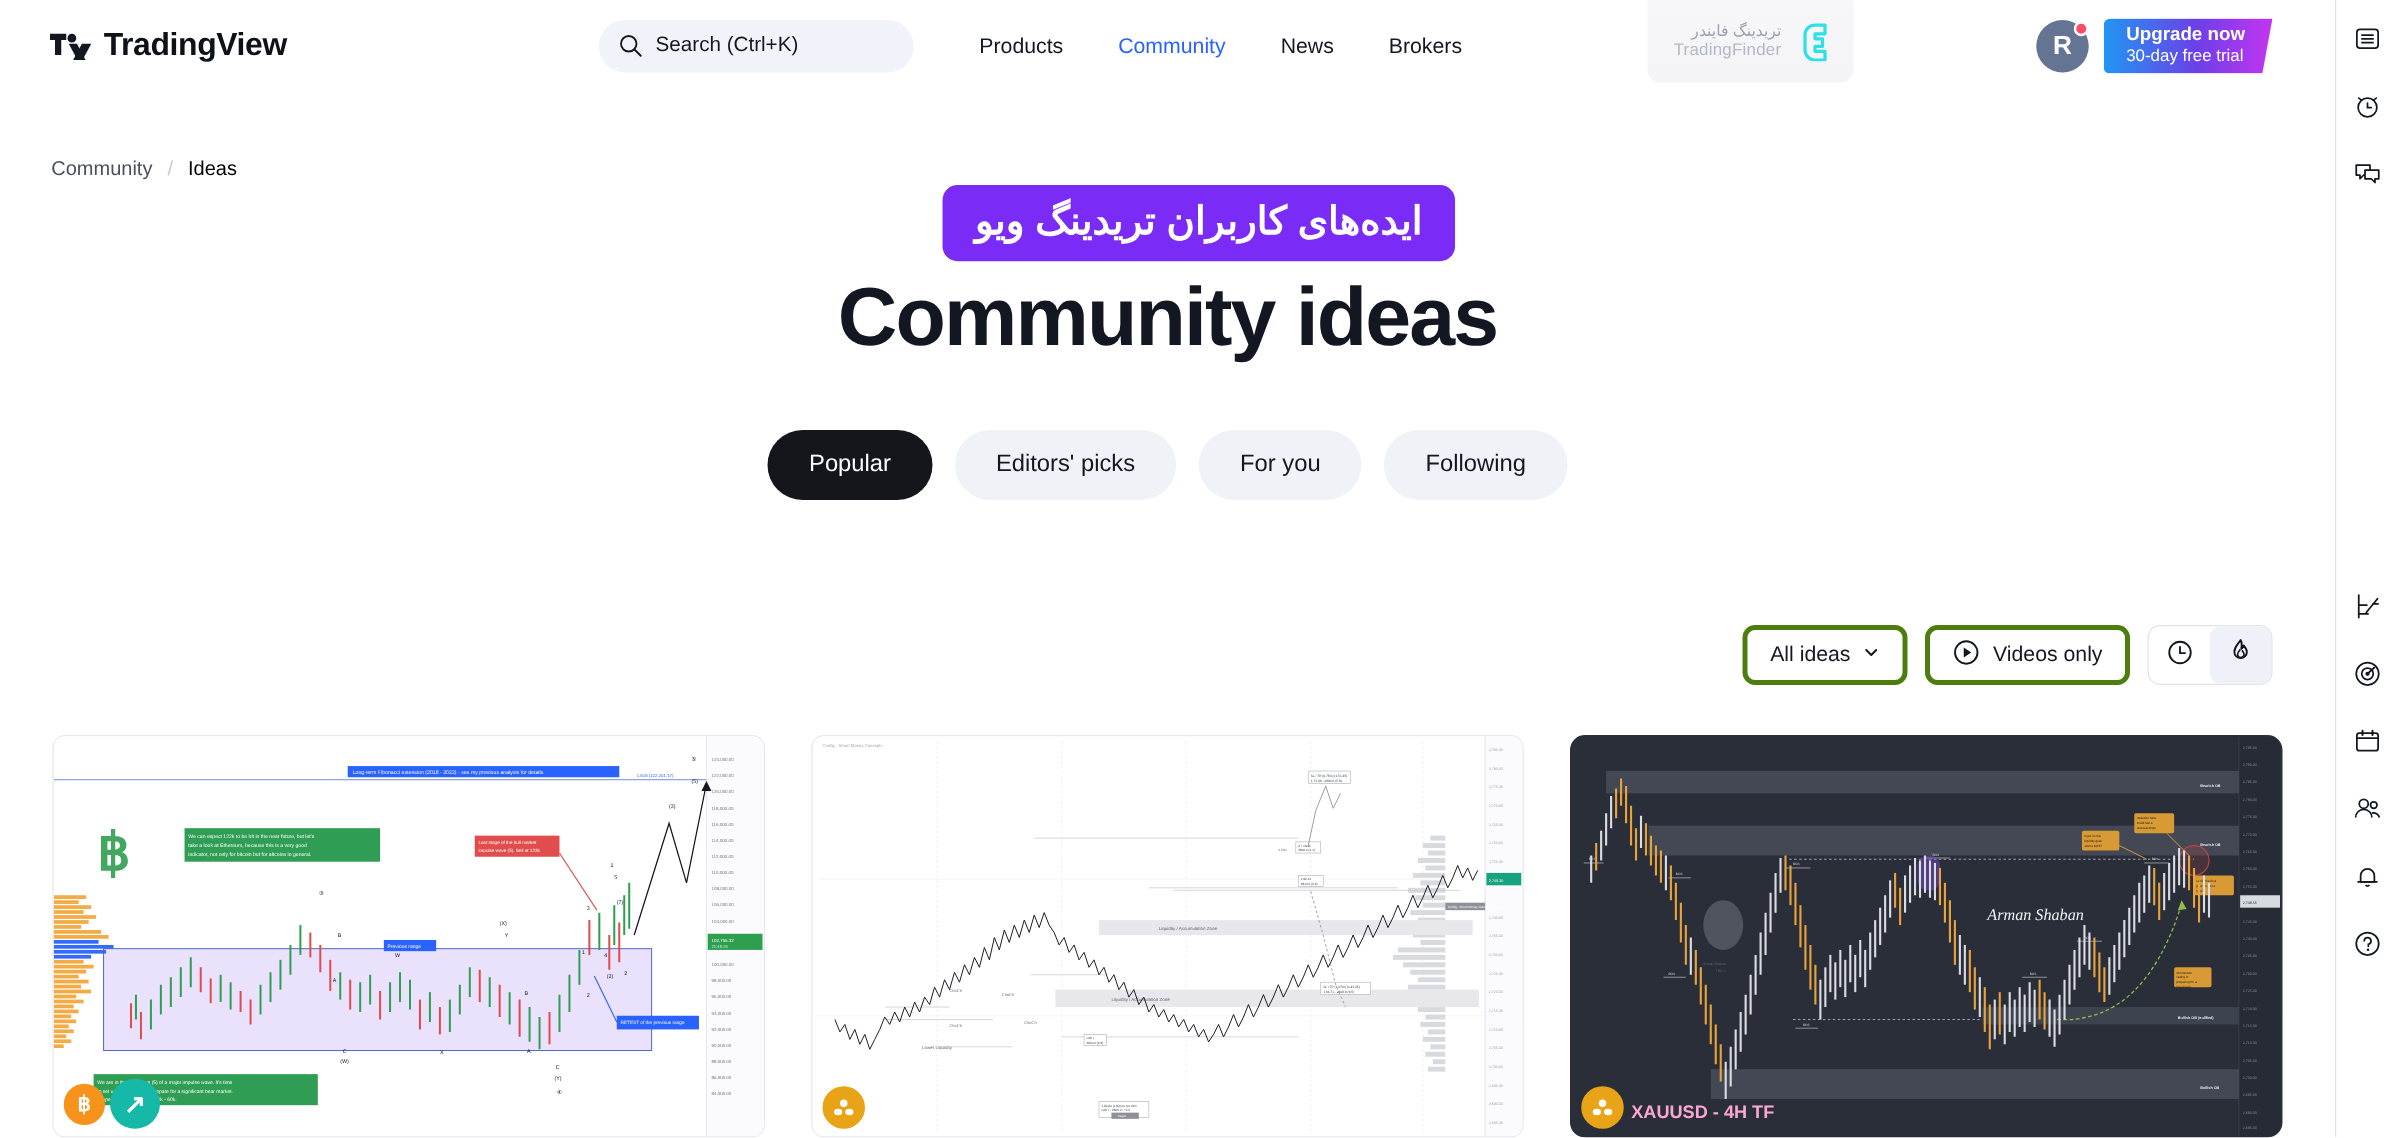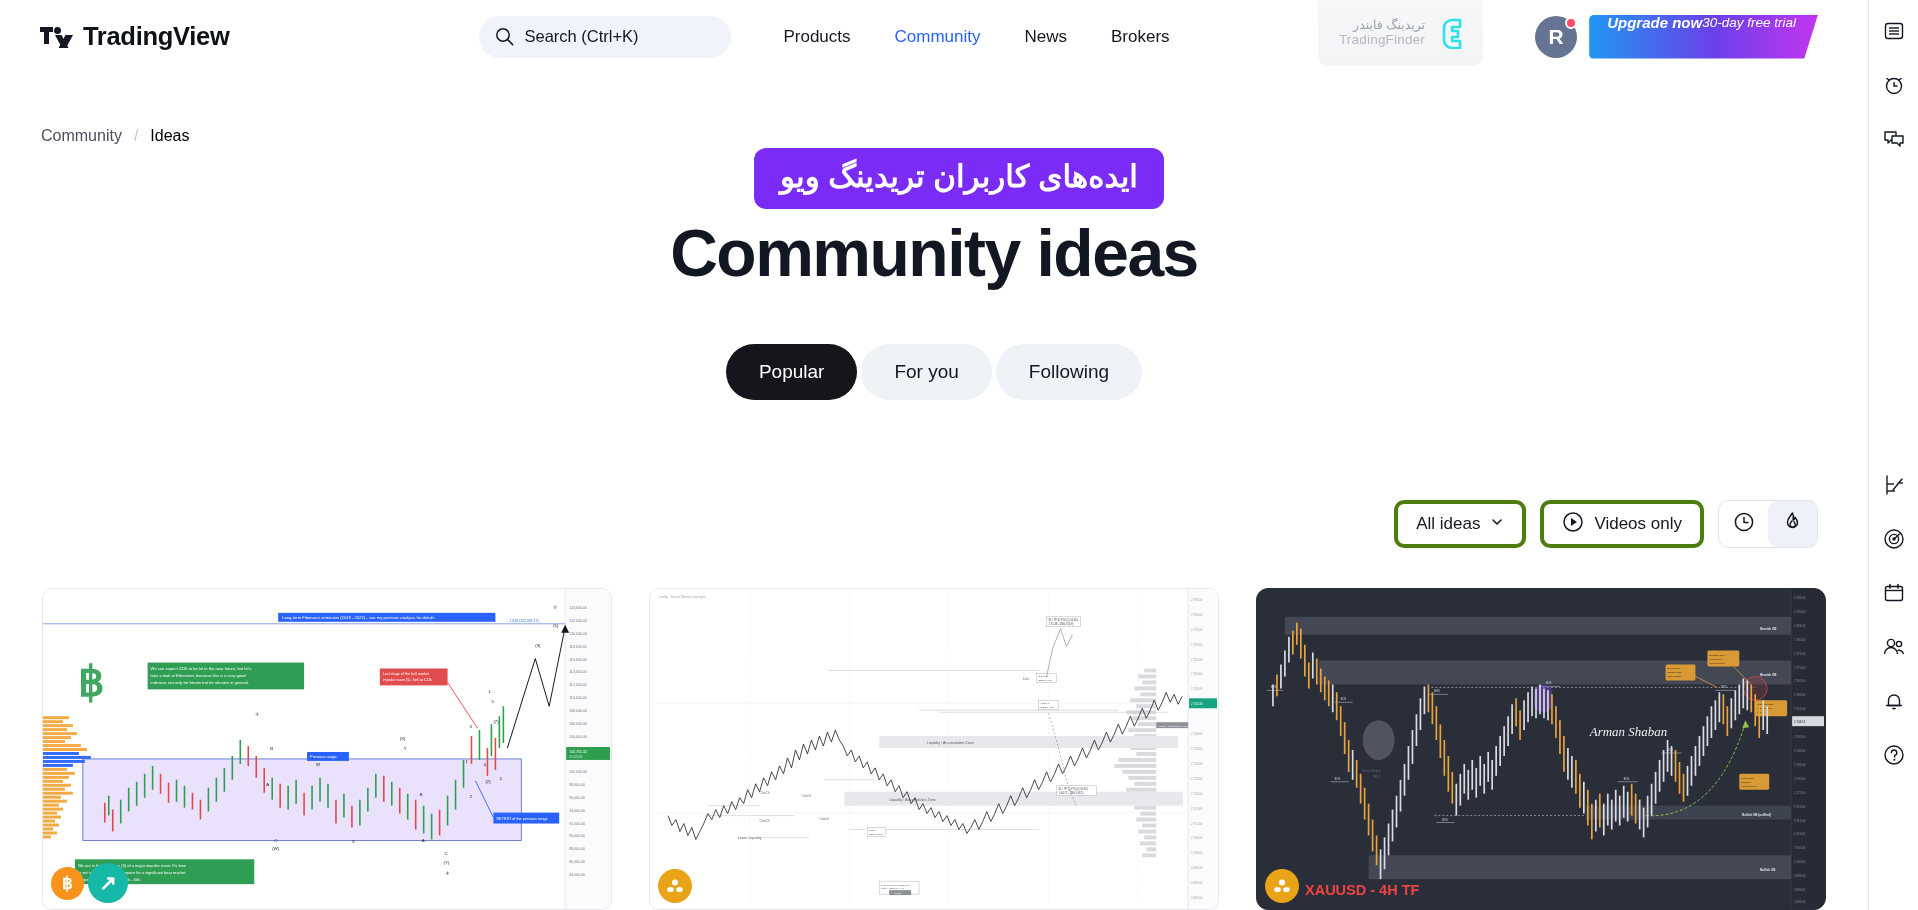--- a/index.html
+++ b/index.html
@@ -57,24 +57,23 @@
     display: flex; align-items: center; justify-content: center;
     position: relative; cursor: pointer;
   }
   .avatar .dot {
     position: absolute; top: 1px; right: 0px; width: 12px; height: 12px;
     border-radius: 50%; background: #ff4a68; border: 2px solid #fff;
   }
   .upgrade-btn {
     height: 44px; padding: 0 22px 0 18px; cursor: pointer;
     background: linear-gradient(90deg,#2196f3 0%, #6b40e8 55%, #c335f0 100%);
-    color: #fff; display: flex; flex-direction: row; 
+    color: #fff; display: flex; flex-direction: column; justify-content: center;
     clip-path: polygon(0 0, 100% 0, 94% 100%, 0 100%);
     border-radius: 5px 0 0 5px;
-    font-style: italic;
   }
   .upgrade-title { font-size: 15px; font-weight: 700; line-height: 1.12; }
   .upgrade-sub { font-size: 13.5px; line-height: 1.2; }
 
   
   .rail {
     position: absolute; top: 0; right: 0; width: 50px; height: 910px;
     border-left: 1px solid #e0e3eb; background: #fff; z-index: 40;
   }
   .rail-btn {
@@ -101,21 +100,21 @@
   }
   .page-title {
     position: absolute; left: 0; right: 50px; top: 215px;
     text-align: center; font-size: 66px; font-weight: 700;
     color: #131722; letter-spacing: -1.5px;
   }
 
   
   .pills {
     position: absolute; left: 0; right: 50px; top: 344px;
-    display: flex; justify-content: center; gap: 4px;
+    display: flex; justify-content: center; gap: 18px;
   }
   .pill {
     height: 56px; padding: 0 33px; border-radius: 28px;
     display: flex; align-items: center; justify-content: center;
     font-size: 19px; color: #131722; background: #eff2f7; cursor: pointer;
   }
   .pill.active { background: #14161c; color: #fff; }
 
   
   .toolbar {
@@ -158,21 +157,21 @@
     width: 33px; height: 33px; border-radius: 50%;
     display: flex; align-items: center; justify-content: center;
     color: #fff; font-weight: 700; font-size: 17px;
   }
   .badge-btc { background: #f7931a; }
   .badge-teal { background: #16b8a8; width: 40px; height: 40px; font-size: 21px; }
   .badge-gold { background: #e8a317; width: 34px; height: 34px; }
 
   .card-symbol {
     position: absolute; left: 48px; bottom: 11px; z-index: 6;
-    color: #ef4444; font-size: 14.5px; font-weight: 600;
+    color: #f9a8d4; font-size: 14.5px; font-weight: 600;
   }
 </style>
 </head>
 <body>
 
 <div class="page">
 
   <div class="header">
     <div class="logo">
       <span class="logo-mark">
@@ -301,20 +300,21 @@
     <span class="crumb-link">Community</span>
     <span class="crumb-sep">/</span>
     <span class="crumb-current">Ideas</span>
   </div>
 
   <div class="fa-banner">ایده‌های کاربران تریدینگ ویو</div>
   <div class="page-title">Community ideas</div>
 
   <div class="pills">
     <div class="pill active">Popular</div>
+    <div class="pill">Editors' picks</div>
     <div class="pill">For you</div>
     <div class="pill">Following</div>
   </div>
 
   <div class="toolbar">
     <div class="tb-btn">
       <span>All ideas</span>
       <span>
         <svg width="14" height="14" viewBox="0 0 14 14">
             <path d="M3 5 l4 4 l4 -4" fill="none" stroke="#131722" stroke-width="1.6" stroke-linecap="round" stroke-linejoin="round"></path>

